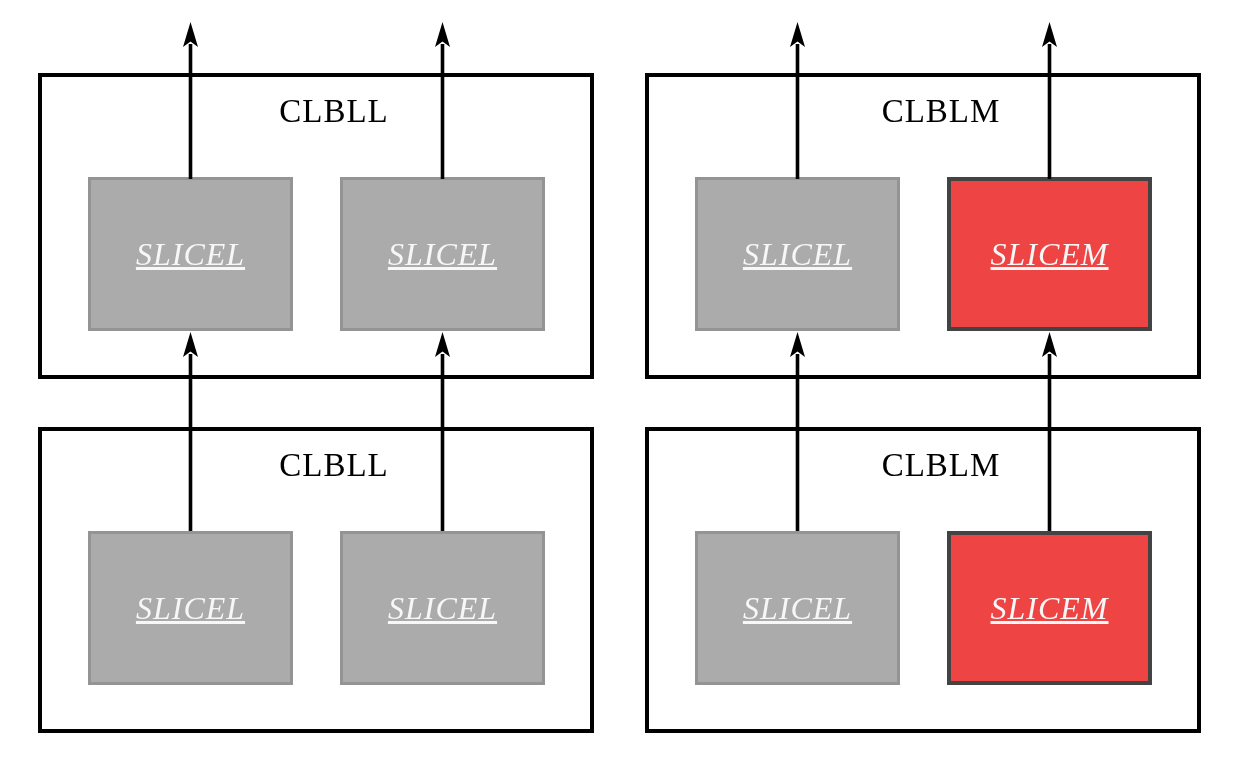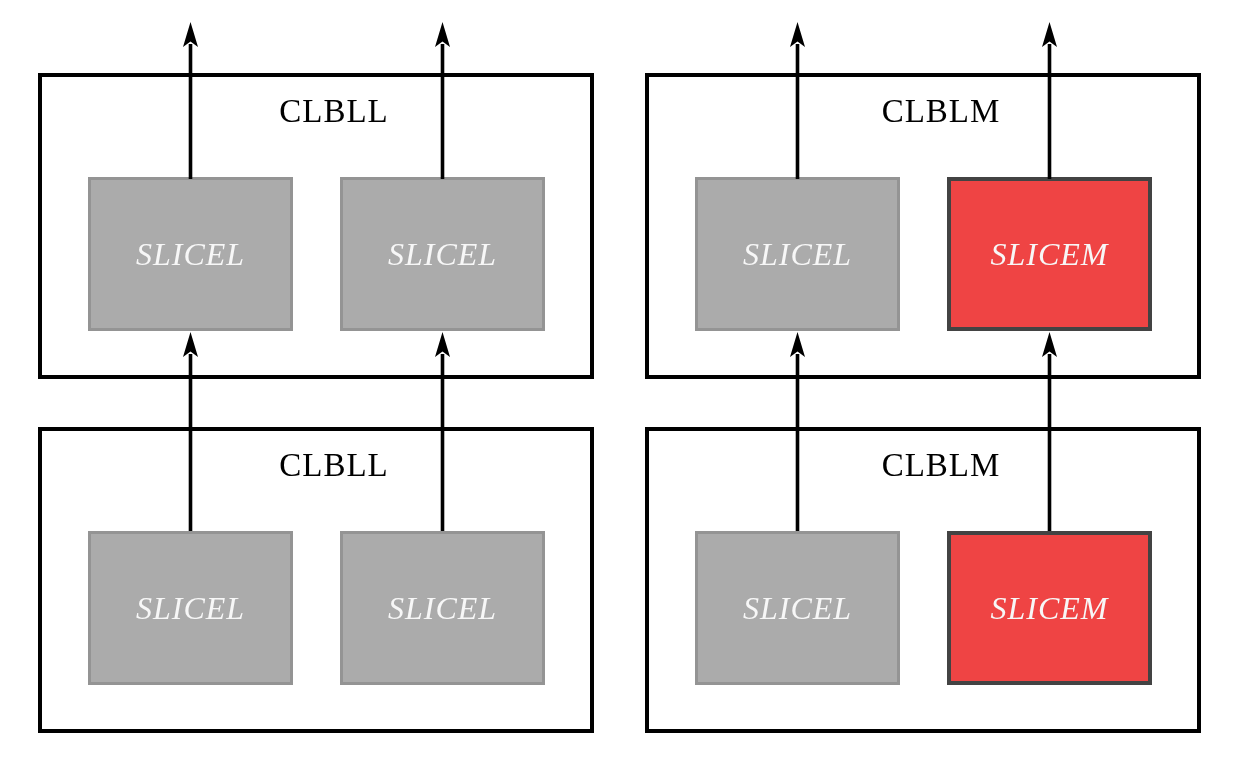--- a/index.html
+++ b/index.html
@@ -56,20 +56,21 @@
   }
   .slice.slicem {
     background: #ef4444;
     border: 4px solid #434343;
   }
   .slice-label {
     font-style: italic;
     font-size: 32px;
     color: #f7f7f7;
     letter-spacing: 1px;
+    text-decoration: underline;
   }
   .wire-overlay {
     position: absolute;
     left: 0;
     top: 0;
     width: 1256px;
     height: 766px;
     pointer-events: none;
   }
 </style>

